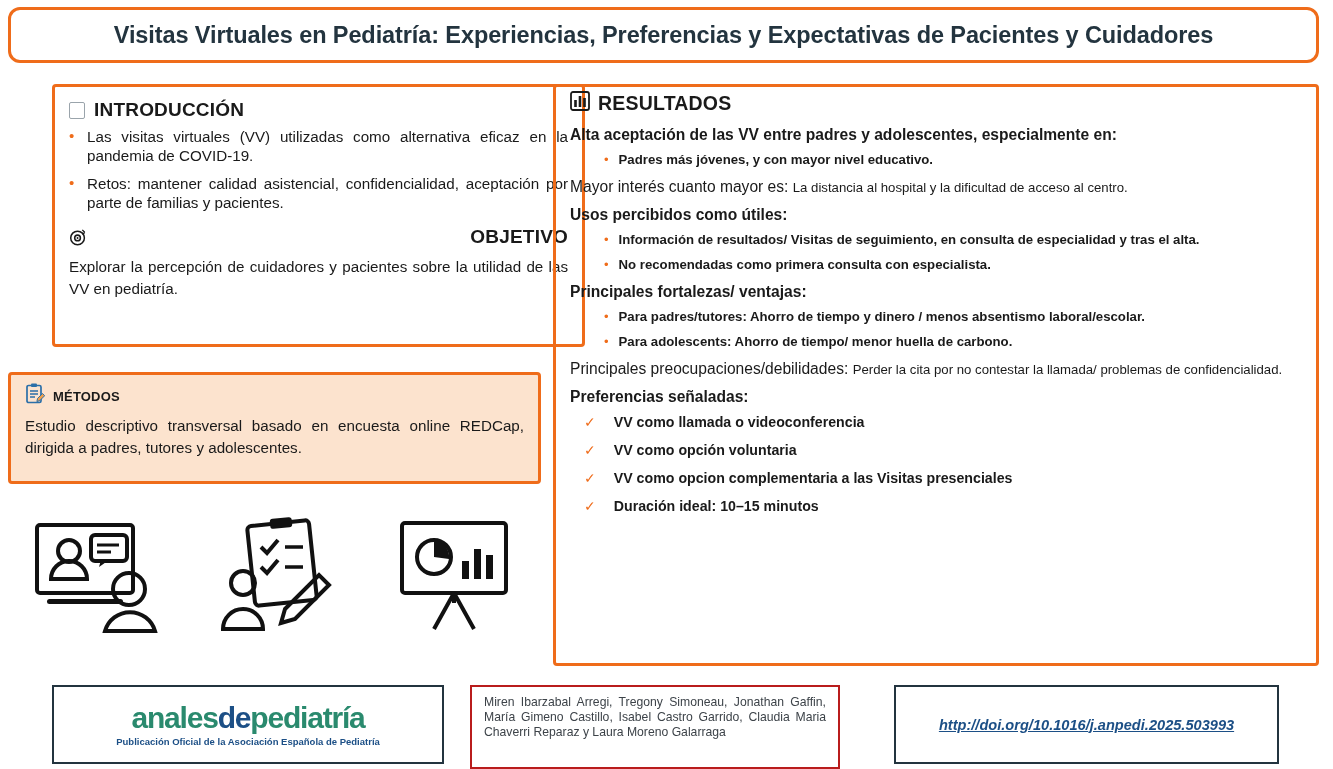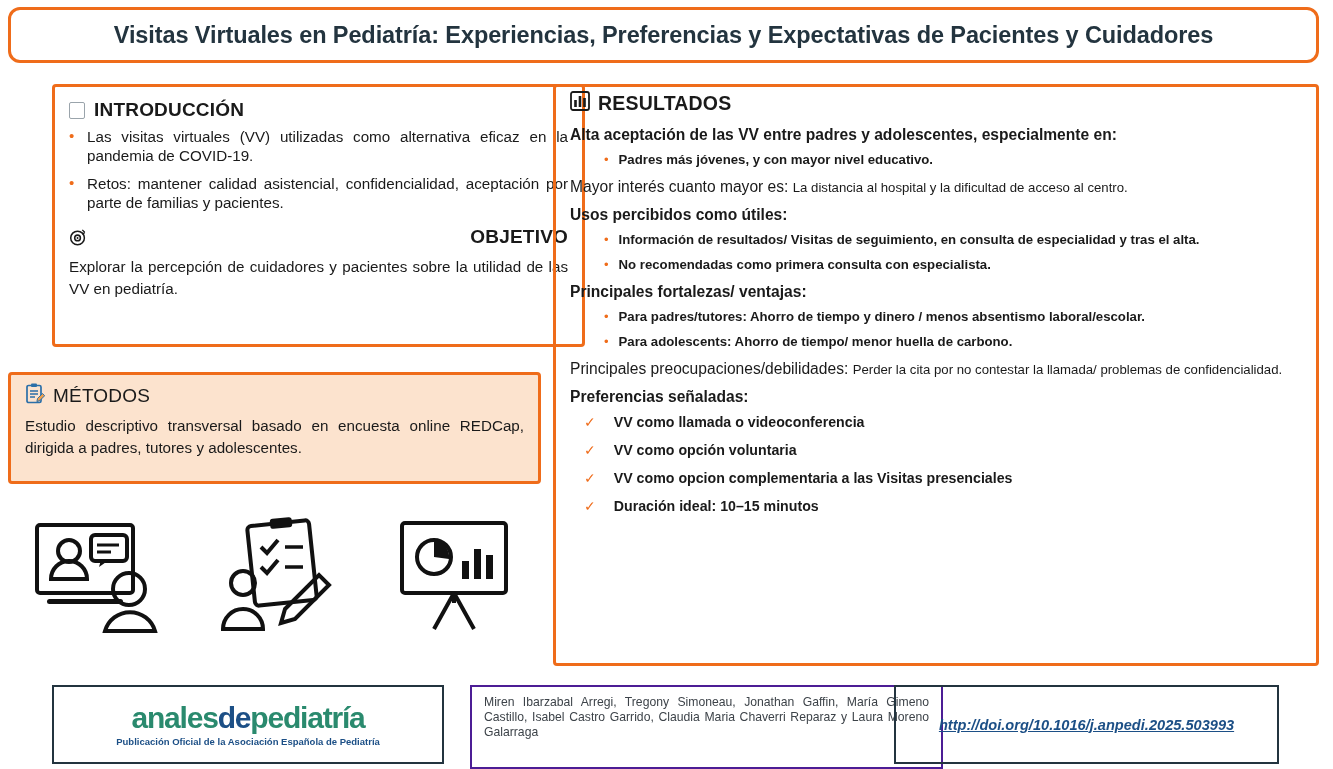--- a/index.html
+++ b/index.html
@@ -137,22 +137,22 @@
     box-sizing: border-box;
     padding: 8px 14px 0 14px;
   }
   .methods-head {
     display: flex;
     align-items: center;
     gap: 8px;
     margin-bottom: 6px;
   }
   .methods-head .head-text {
-    font-size: 19px;
-    font-weight: normal;
+    font-size: 13px;
+    font-weight: bold;
     letter-spacing: 0.2px;
   }
 
   
   .illus-row {
     position: absolute;
     left: 8px;
     top: 505px;
     width: 533px;
     height: 145px;
@@ -259,23 +259,23 @@
     font-size: 9.5px;
     color: #1c4f86;
     margin-top: 2px;
     font-weight: bold;
   }
 
   .authors-box {
     position: absolute;
     left: 470px;
     top: 685px;
-    width: 473px;
+    width: 370px;
     height: 84px;
-    border: 2px solid #4c1d95;
+    border: 2px solid #b91c1c;
     box-sizing: border-box;
     padding: 8px 12px;
   }
   .authors-text {
     font-size: 12.2px;
     line-height: 15px;
     color: #3d4349;
     text-align: justify;
     margin: 0;
   }

